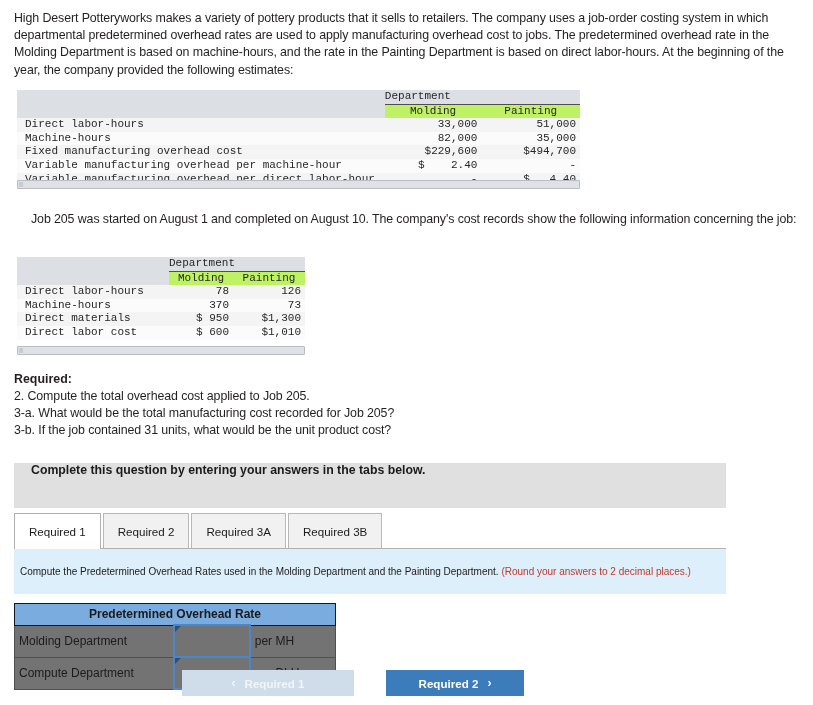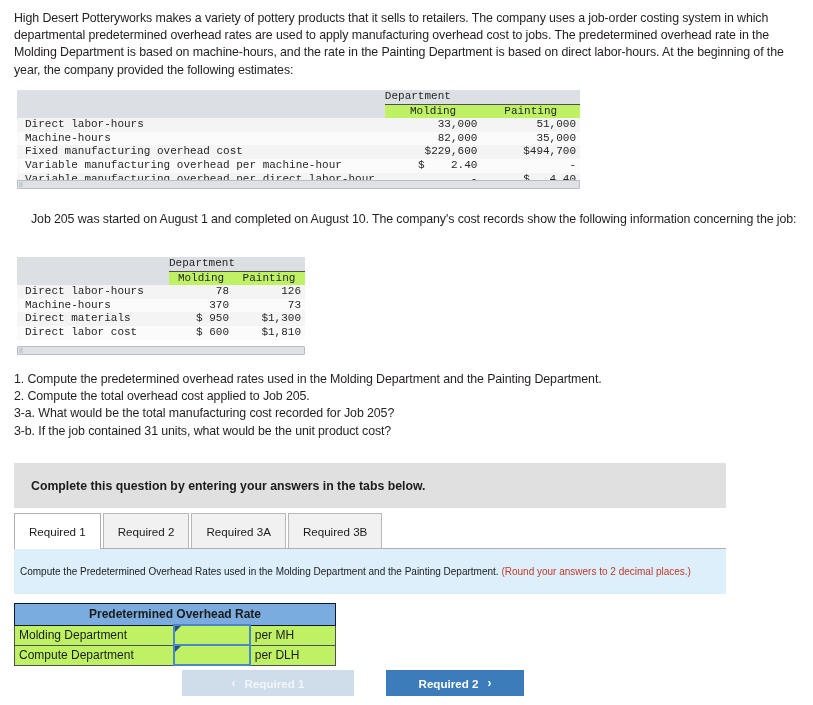--- a/index.html
+++ b/index.html
@@ -63,21 +63,21 @@
   
   #required-block { position: absolute; left: 14px; top: 371px; width: 740px; }
   .req-title { font-size: 12.4px; font-weight: bold; line-height: 17px; }
   .req-line  { font-size: 12.4px; line-height: 17.2px; letter-spacing: -0.1px; }
 
   
   #complete-banner {
     position: absolute; left: 14px; top: 463px;
     width: 712px; height: 45px;
     background: #e0e0e0;
-    display: flex; align-items: center;
+    display: flex; align-items: flex-start;
   }
   #complete-banner .txt {
     font-size: 12.3px; font-weight: bold; color: #1b1b1b;
     padding-left: 17px;
   }
 
   
   #tab-strip {
     position: absolute; left: 14px; top: 513px;
     width: 712px; height: 36px;
@@ -135,23 +135,23 @@
     background: #7bace0;
     border: 1px solid #0f172a;
     text-align: center;
     font-weight: bold;
     font-size: 12px;
     padding: 3px 0;
     color: #1b1b1b;
   }
   #answer-table td {
     border: 1px solid #4f4f4f;
-    padding: 2px 4px;
+    padding: 8px 4px;
     height: 20px;
-    background: #bef264;
+    background: #737373;
     font-size: 12px;
   }
   #answer-table td.label-cell { width: 160px; }
   #answer-table td.unit-cell  { width: 86px; }
   td.input-cell {
     width: 76px;
     padding: 0;
     border: 2px solid #4a86c8 !important;
     position: relative;
     background: #ffffff;
@@ -265,28 +265,28 @@
       <td class="num">73</td>
     </tr>
     <tr class="row-a">
       <td class="lbl">Direct materials</td>
       <td class="num">$ 950</td>
       <td class="num">$1,300</td>
     </tr>
     <tr class="row-b">
       <td class="lbl">Direct labor cost</td>
       <td class="num">$ 600</td>
-      <td class="num">$1,810</td>
+      <td class="num">$1,010</td>
     </tr>
   </tbody></table>
 
   <div class="scrollbar" style="left:17px; top:346px; width:288px;"></div>
 
   <div id="required-block">
-    <div class="req-line">1. Compute the predetermined overhead rates used in the Molding Department and the Painting Department.</div>
+    <div class="req-title">Required:</div>
     <div class="req-line">2. Compute the total overhead cost applied to Job 205.</div>
     <div class="req-line">3-a. What would be the total manufacturing cost recorded for Job 205?</div>
     <div class="req-line">3-b. If the job contained 31 units, what would be the unit product cost?</div>
   </div>
 
   <div id="complete-banner">
     <span class="txt">Complete this question by entering your answers in the tabs below.</span>
   </div>
 
   <div id="tab-strip">

